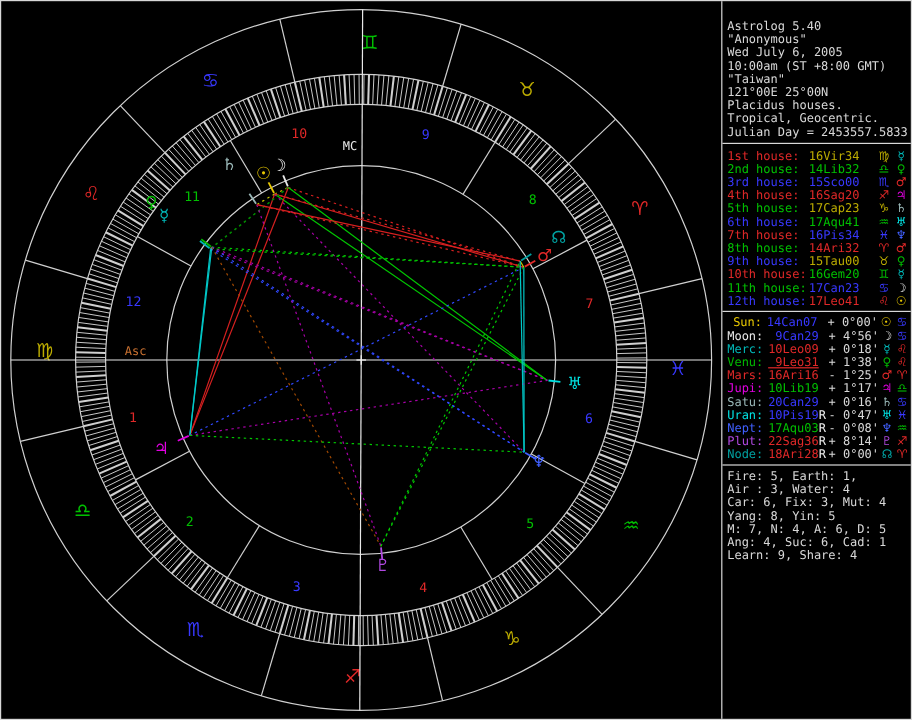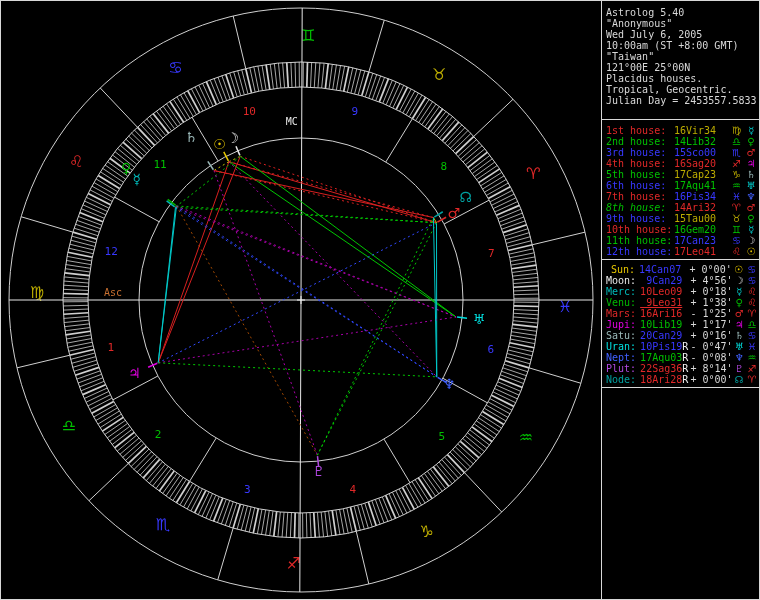--- a/index.html
+++ b/index.html
@@ -512,42 +512,42 @@
       <g>
         <text x="290.7147103418371" y="124.0014594657222" fill="#e8e8e8" font-size="10" text-anchor="middle" font-family="&quot;DejaVu Sans Mono&quot;, monospace">MC</text>
         <text x="112" y="295" fill="#c87030" font-size="10" text-anchor="middle" font-family="&quot;DejaVu Sans Mono&quot;, monospace">Asc</text>
         <line x1="296" y1="299" x2="304" y2="299" stroke="#f0f0f0" stroke-width="1"></line>
         <line x1="300" y1="295" x2="300" y2="303" stroke="#f0f0f0" stroke-width="1"></line>
       </g>
     </svg>
 
   <div id="sidebar">
 
-    <div class="sect" style="top:6px">
+    <div class="sect" style="top:16px">
       <div class="infoline"><span>Astrolog 5.40</span></div>
       <div class="infoline"><span>"Anonymous"</span></div>
       <div class="infoline"><span>Wed July 6, 2005</span></div>
       <div class="infoline"><span>10:00am (ST +8:00 GMT)</span></div>
       <div class="infoline"><span>"Taiwan"</span></div>
       <div class="infoline"><span>121°00E 25°00N</span></div>
       <div class="infoline"><span>Placidus houses.</span></div>
       <div class="infoline"><span>Tropical, Geocentric.</span></div>
       <div class="infoline"><span>Julian Day = 2453557.5833</span></div>
     </div>
 
     <div class="hr" style="top:118px"></div>
     <div class="sect" style="top:124px" id="houses">
         <div class="row"><span class="hl" style="color: rgb(224, 40, 40);">1st house:</span><span class="hv" style="color: rgb(188, 172, 0);">16Vir34</span><span class="g1" style="color: rgb(188, 172, 0);">♍</span><span class="g2" style="color: rgb(0, 184, 184);">☿</span></div>
         <div class="row"><span class="hl" style="color: rgb(0, 192, 0);">2nd house:</span><span class="hv" style="color: rgb(0, 192, 0);">14Lib32</span><span class="g1" style="color: rgb(0, 192, 0);">♎</span><span class="g2" style="color: rgb(0, 184, 0);">♀</span></div>
         <div class="row"><span class="hl" style="color: rgb(56, 56, 255);">3rd house:</span><span class="hv" style="color: rgb(56, 56, 255);">15Sco00</span><span class="g1" style="color: rgb(56, 56, 255);">♏</span><span class="g2" style="color: rgb(224, 40, 40);">♂</span></div>
         <div class="row"><span class="hl" style="color: rgb(224, 40, 40);">4th house:</span><span class="hv" style="color: rgb(224, 40, 40);">16Sag20</span><span class="g1" style="color: rgb(224, 40, 40);">♐</span><span class="g2" style="color: rgb(224, 0, 224);">♃</span></div>
         <div class="row"><span class="hl" style="color: rgb(0, 192, 0);">5th house:</span><span class="hv" style="color: rgb(188, 172, 0);">17Cap23</span><span class="g1" style="color: rgb(188, 172, 0);">♑</span><span class="g2" style="color: rgb(154, 184, 184);">♄</span></div>
         <div class="row"><span class="hl" style="color: rgb(56, 56, 255);">6th house:</span><span class="hv" style="color: rgb(0, 192, 0);">17Aqu41</span><span class="g1" style="color: rgb(0, 192, 0);">♒</span><span class="g2" style="color: rgb(0, 224, 224);">♅</span></div>
         <div class="row"><span class="hl" style="color: rgb(224, 40, 40);">7th house:</span><span class="hv" style="color: rgb(56, 56, 255);">16Pis34</span><span class="g1" style="color: rgb(56, 56, 255);">♓</span><span class="g2" style="color: rgb(64, 96, 255);">♆</span></div>
-        <div class="row"><span class="hl" style="color: rgb(0, 192, 0); font-style: italic;">8th house:</span><span class="hv" style="color: rgb(224, 40, 40);">14Ari32</span><span class="g1" style="color: rgb(224, 40, 40);">♈</span><span class="g2" style="color: rgb(224, 40, 40);">♂</span></div>
+        <div class="row"><span class="hl" style="color: rgb(0, 192, 0);">8th house:</span><span class="hv" style="color: rgb(224, 40, 40);">14Ari32</span><span class="g1" style="color: rgb(224, 40, 40);">♈</span><span class="g2" style="color: rgb(224, 40, 40);">♂</span></div>
         <div class="row"><span class="hl" style="color: rgb(56, 56, 255);">9th house:</span><span class="hv" style="color: rgb(188, 172, 0);">15Tau00</span><span class="g1" style="color: rgb(188, 172, 0);">♉</span><span class="g2" style="color: rgb(0, 184, 0);">♀</span></div>
         <div class="row"><span class="hl" style="color: rgb(224, 40, 40);">10th house:</span><span class="hv" style="color: rgb(0, 192, 0);">16Gem20</span><span class="g1" style="color: rgb(0, 192, 0);">♊</span><span class="g2" style="color: rgb(0, 184, 184);">☿</span></div>
         <div class="row"><span class="hl" style="color: rgb(0, 192, 0);">11th house:</span><span class="hv" style="color: rgb(56, 56, 255);">17Can23</span><span class="g1" style="color: rgb(56, 56, 255);">♋</span><span class="g2" style="color: rgb(232, 232, 232);">☽</span></div>
         <div class="row"><span class="hl" style="color: rgb(56, 56, 255);">12th house:</span><span class="hv" style="color: rgb(224, 40, 40);">17Leo41</span><span class="g1" style="color: rgb(224, 40, 40);">♌</span><span class="g2" style="color: rgb(232, 200, 0);">☉</span></div>
       </div>
 
     <div class="hr" style="top:258px"></div>
     <div class="sect" style="top:263px" id="planets">
         <div class="row"><span class="pn" style="color: rgb(232, 200, 0);">Sun:</span><span class="pv" style="color: rgb(56, 56, 255);">14Can07</span><span class="pr" style="color: rgb(240, 240, 240);"></span><span class="pl" style="color: rgb(216, 216, 216);">+ 0°00'</span><span class="g1" style="color: rgb(232, 200, 0);">☉</span><span class="g2" style="color: rgb(56, 56, 255);">♋</span></div>
         <div class="row"><span class="pn" style="color: rgb(232, 232, 232);">Moon:</span><span class="pv" style="color: rgb(56, 56, 255);"> 9Can29</span><span class="pr" style="color: rgb(240, 240, 240);"></span><span class="pl" style="color: rgb(216, 216, 216);">+ 4°56'</span><span class="g1" style="color: rgb(232, 232, 232);">☽</span><span class="g2" style="color: rgb(56, 56, 255);">♋</span></div>
@@ -556,15 +556,24 @@
         <div class="row"><span class="pn" style="color: rgb(224, 40, 40);">Mars:</span><span class="pv" style="color: rgb(224, 40, 40);">16Ari16</span><span class="pr" style="color: rgb(240, 240, 240);"></span><span class="pl" style="color: rgb(216, 216, 216);">- 1°25'</span><span class="g1" style="color: rgb(224, 40, 40);">♂</span><span class="g2" style="color: rgb(224, 40, 40);">♈</span></div>
         <div class="row"><span class="pn" style="color: rgb(224, 0, 224);">Jupi:</span><span class="pv" style="color: rgb(0, 192, 0);">10Lib19</span><span class="pr" style="color: rgb(240, 240, 240);"></span><span class="pl" style="color: rgb(216, 216, 216);">+ 1°17'</span><span class="g1" style="color: rgb(224, 0, 224);">♃</span><span class="g2" style="color: rgb(0, 192, 0);">♎</span></div>
         <div class="row"><span class="pn" style="color: rgb(154, 184, 184);">Satu:</span><span class="pv" style="color: rgb(56, 56, 255);">20Can29</span><span class="pr" style="color: rgb(240, 240, 240);"></span><span class="pl" style="color: rgb(216, 216, 216);">+ 0°16'</span><span class="g1" style="color: rgb(154, 184, 184);">♄</span><span class="g2" style="color: rgb(56, 56, 255);">♋</span></div>
         <div class="row"><span class="pn" style="color: rgb(0, 224, 224);">Uran:</span><span class="pv" style="color: rgb(56, 56, 255);">10Pis19</span><span class="pr" style="color: rgb(240, 240, 240);">R</span><span class="pl" style="color: rgb(216, 216, 216);">- 0°47'</span><span class="g1" style="color: rgb(0, 224, 224);">♅</span><span class="g2" style="color: rgb(56, 56, 255);">♓</span></div>
         <div class="row"><span class="pn" style="color: rgb(64, 96, 255);">Nept:</span><span class="pv" style="color: rgb(0, 192, 0);">17Aqu03</span><span class="pr" style="color: rgb(240, 240, 240);">R</span><span class="pl" style="color: rgb(216, 216, 216);">- 0°08'</span><span class="g1" style="color: rgb(64, 96, 255);">♆</span><span class="g2" style="color: rgb(0, 192, 0);">♒</span></div>
         <div class="row"><span class="pn" style="color: rgb(176, 72, 224);">Plut:</span><span class="pv" style="color: rgb(224, 40, 40);">22Sag36</span><span class="pr" style="color: rgb(240, 240, 240);">R</span><span class="pl" style="color: rgb(216, 216, 216);">+ 8°14'</span><span class="g1" style="color: rgb(176, 72, 224);">♇</span><span class="g2" style="color: rgb(224, 40, 40);">♐</span></div>
         <div class="row"><span class="pn" style="color: rgb(0, 160, 160);">Node:</span><span class="pv" style="color: rgb(224, 40, 40);">18Ari28</span><span class="pr" style="color: rgb(240, 240, 240);">R</span><span class="pl" style="color: rgb(216, 216, 216);">+ 0°00'</span><span class="g1" style="color: rgb(0, 160, 160);">☊</span><span class="g2" style="color: rgb(224, 40, 40);">♈</span></div>
       </div>
 
     <div class="hr" style="top:386px"></div>
+    <div class="sect" style="top:391px" id="summary">
+        <div class="infoline" style="color: rgb(216, 216, 216);">Fire: 5, Earth: 1,</div>
+        <div class="infoline" style="color: rgb(216, 216, 216);">Air : 3, Water: 4</div>
+        <div class="infoline" style="color: rgb(216, 216, 216);">Car: 6, Fix: 3, Mut: 4</div>
+        <div class="infoline" style="color: rgb(216, 216, 216);">Yang: 8, Yin: 5</div>
+        <div class="infoline" style="color: rgb(216, 216, 216);">M: 7, N: 4, A: 6, D: 5</div>
+        <div class="infoline" style="color: rgb(216, 216, 216);">Ang: 4, Suc: 6, Cad: 1</div>
+        <div class="infoline" style="color: rgb(216, 216, 216);">Learn: 9, Share: 4</div>
+      </div>
 
   </div>
 </div>
 
 </body></html>

